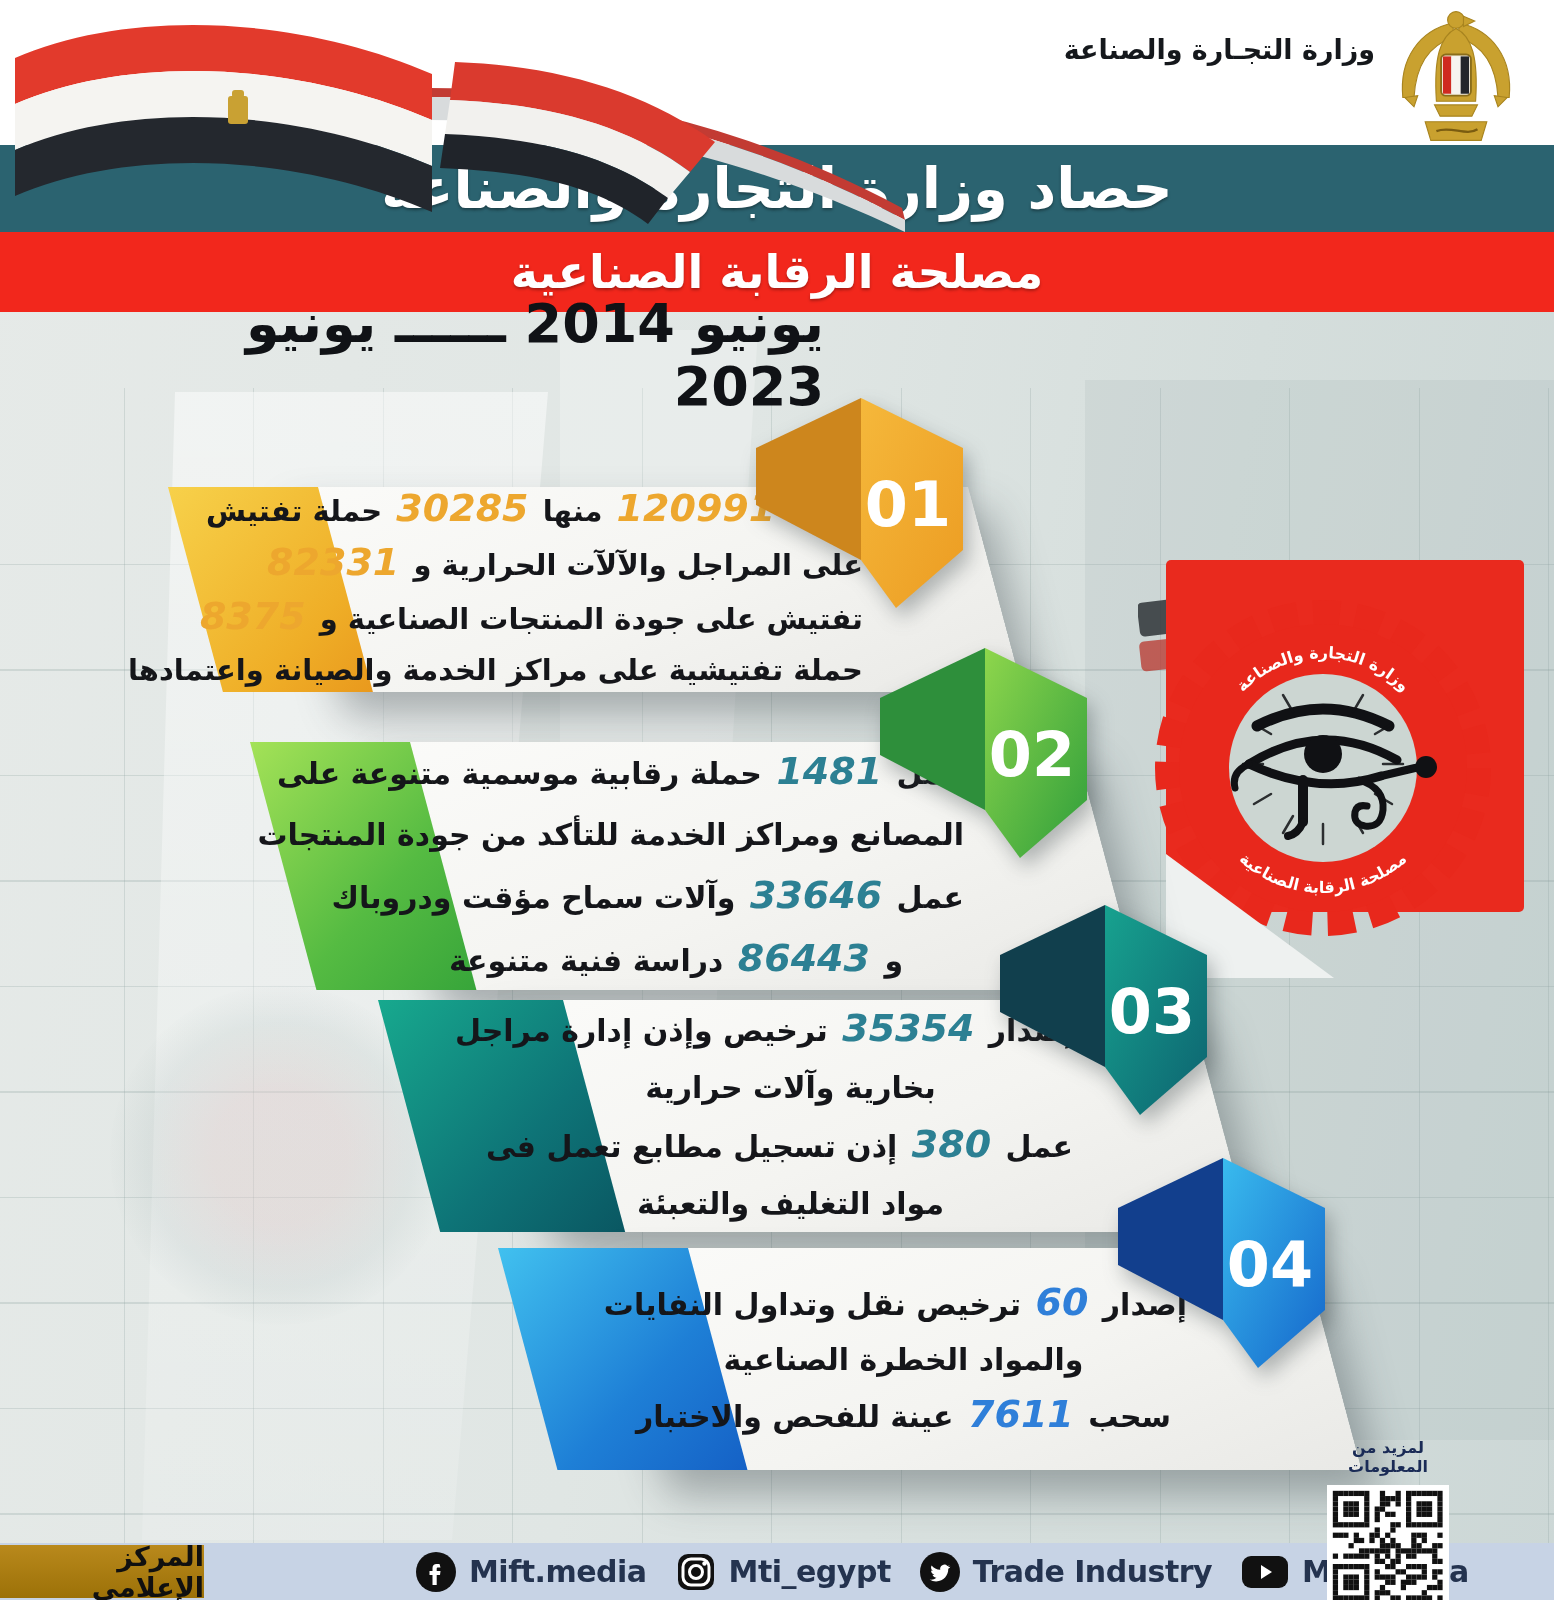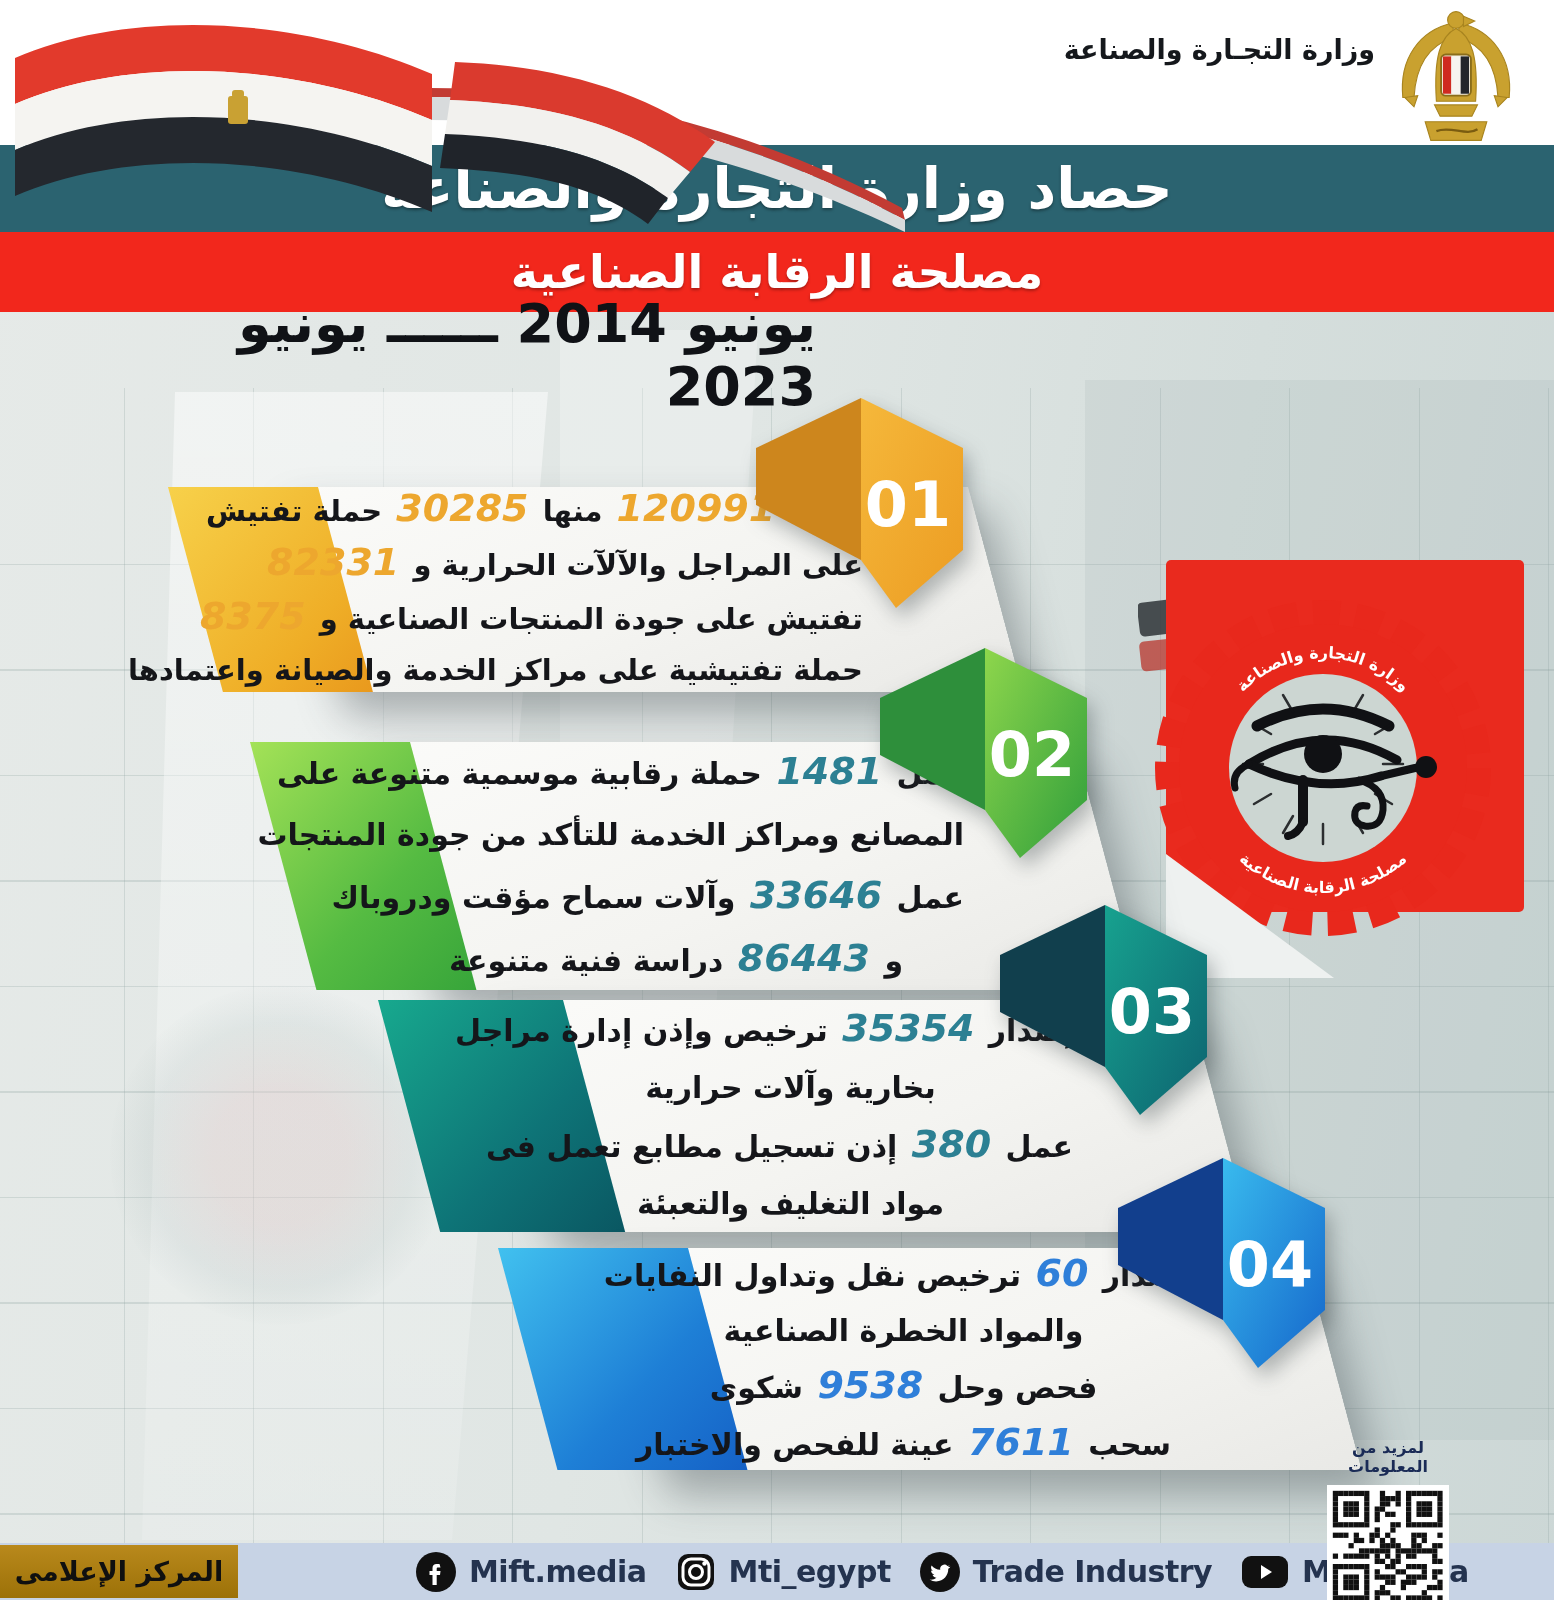--- a/index.html
+++ b/index.html
@@ -24,21 +24,21 @@
   .bg-right{position:absolute;left:1085px;top:380px;right:0;height:1060px;background:rgba(160,178,176,.18);}
 
   
   .top-strip{position:absolute;left:0;top:0;width:1554px;height:145px;background:#ffffff;z-index:1;}
   .banner-teal{position:absolute;left:0;top:145px;width:1554px;height:87px;background:#2b6370;z-index:1;
     display:flex;align-items:center;justify-content:center;}
   .banner-teal span{color:#fff;font-size:56px;font-weight:bold;direction:rtl;text-shadow:0 2px 3px rgba(0,0,0,.35);}
   .banner-red{position:absolute;left:0;top:232px;width:1554px;height:80px;background:#f2271c;z-index:1;
     display:flex;align-items:center;justify-content:center;}
   .banner-red span{color:#fff;font-size:46px;font-weight:bold;direction:rtl;text-shadow:0 2px 3px rgba(0,0,0,.3);}
-  .date-line{position:absolute;left:76px;top:316px;width:740px;height:78px;z-index:1;
+  .date-line{position:absolute;left:84px;top:316px;width:740px;height:78px;z-index:1;
     display:flex;align-items:center;justify-content:center;direction:rtl;
     font-size:54px;font-weight:800;color:#101216;letter-spacing:1px;}
   .flag-svg{position:absolute;left:0;top:0;z-index:3;}
   .logo-block{position:absolute;right:179px;top:34px;z-index:2;text-align:right;}
   .logo-ar{font-size:27px;font-weight:bold;color:#15181c;direction:rtl;letter-spacing:1px;}
   .logo-en{font-size:30px;font-weight:bold;color:#15181c;margin-top:4px;letter-spacing:-.5px;}
   .emblem-svg{position:absolute;right:28px;top:2px;z-index:2;}
 
   
   .band{position:absolute;z-index:2;}
@@ -51,21 +51,21 @@
   .r4{background:linear-gradient(140deg,#41c1ef 0%,#1e7fd6 60%,#1561c6 100%);}
   .band-text{position:absolute;inset:0;z-index:2;display:flex;flex-direction:column;justify-content:center;
     direction:rtl;text-align:center;color:#15161a;font-weight:bold;}
   .band-text .line{white-space:nowrap;}
   .band-text .num{color:var(--num,#e8a42d);font-size:38px;font-weight:bold;font-style:italic;letter-spacing:1px;padding:0 4px;}
   .badge{position:absolute;z-index:3;filter:drop-shadow(6px 10px 10px rgba(50,60,64,.35));}
   .badge text{fill:#fff;font-weight:bold;font-family:"DejaVu Sans",sans-serif;}
 
   
   .footer-bar{position:absolute;left:0;top:1543px;width:1554px;height:57px;background:#c7d3e5;z-index:4;}
-  .media-center{position:absolute;left:0;top:1545px;width:238px;height:53px;z-index:5;
+  .media-center{position:absolute;left:0;top:1545px;width:204px;height:53px;z-index:5;
     background:linear-gradient(180deg,#b9891c,#9c7108);display:flex;align-items:center;justify-content:center;
     color:#101010;font-size:27px;font-weight:bold;direction:rtl;}
   .social-row{position:absolute;left:415px;top:1543px;height:57px;z-index:5;display:flex;align-items:center;gap:28px;}
   .social-item{display:flex;align-items:center;gap:12px;}
   .social-item .label{font-size:30px;font-weight:bold;color:#24334f;letter-spacing:-.5px;}
   .qr-block{position:absolute;left:1312px;top:1438px;width:152px;z-index:6;text-align:center;}
   .qr-label{font-size:16px;font-weight:bold;color:#1a2b56;direction:rtl;margin-bottom:9px;}
 </style>
 </head>
 <body>
@@ -211,21 +211,20 @@
       </div>
   </div>
 
   <div class="band" style="left:590px;top:1248px;width:712px;height:222px;">
     <div class="band-bg">
       <div class="ribbon r4" style="left:-92px;width:190px;"></div>
     </div>
     <div class="band-text" style="font-size: 30px; line-height: 55px; padding: 0px 115px 0px 30px; --num: #2f7fd9;">
         <div class="line"><span>إصدار </span><span class="num">60</span><span> ترخيص نقل وتداول النفايات</span></div>
         <div class="line"><span>والمواد الخطرة الصناعية</span></div>
-        <div class="line"><span>فحص وحل </span><span class="num">9538</span><span> شكوى</span></div>
         <div class="line"><span>سحب </span><span class="num">7611</span><span> عينة للفحص والاختبار</span></div>
       </div>
   </div>
 
   <svg class="badge" style="left:756px;top:398px;" width="212" height="215" viewBox="0 0 212 215">
     <defs>
       <linearGradient id="g1" x1="0" y1="0" x2="1" y2="1">
           <stop offset="0" stop-color="#f5b83b"></stop>
           <stop offset="1" stop-color="#ec9c22"></stop>
         </linearGradient>

